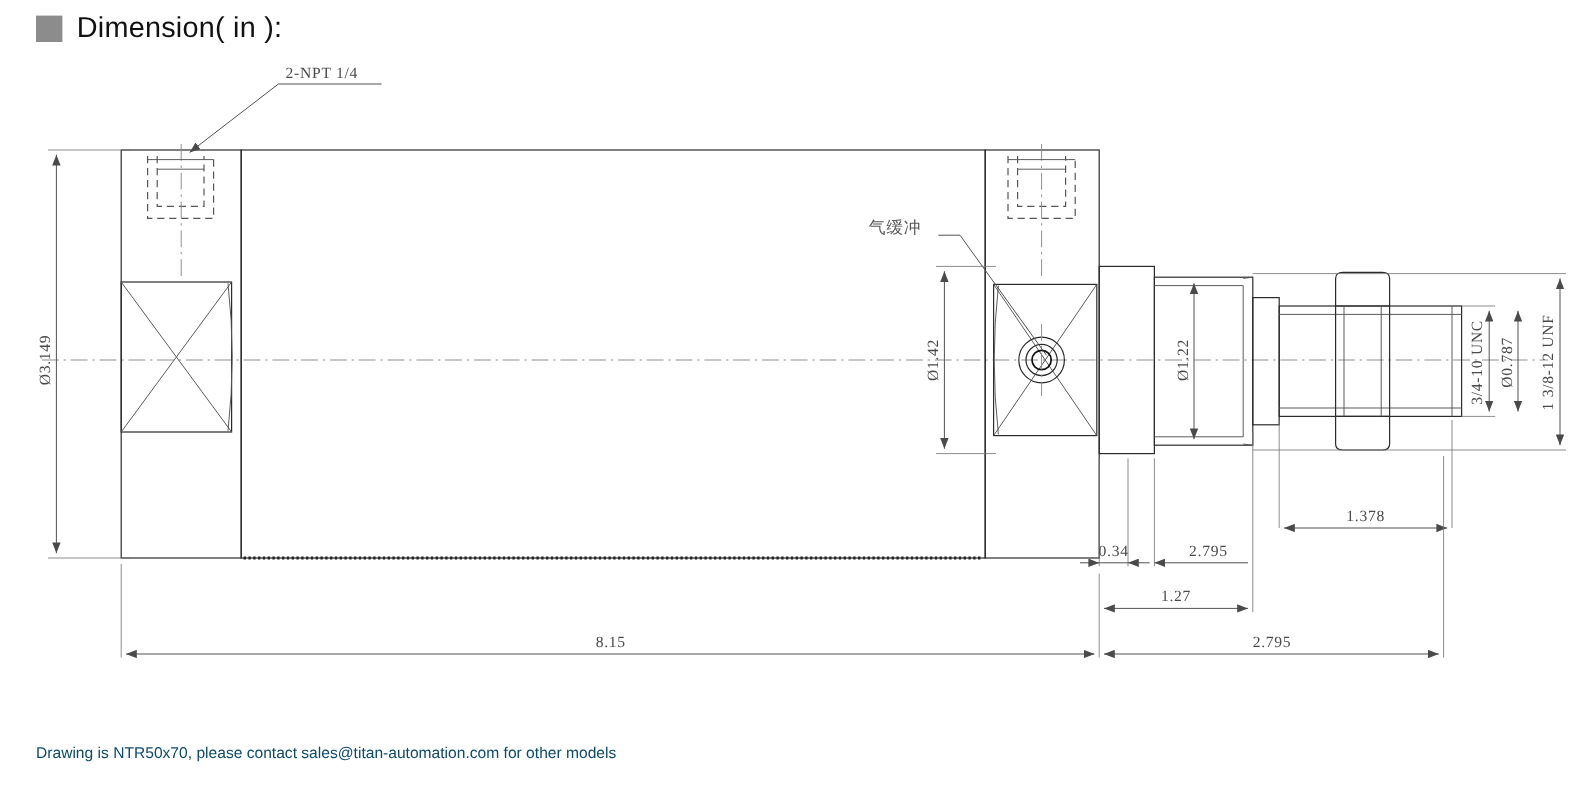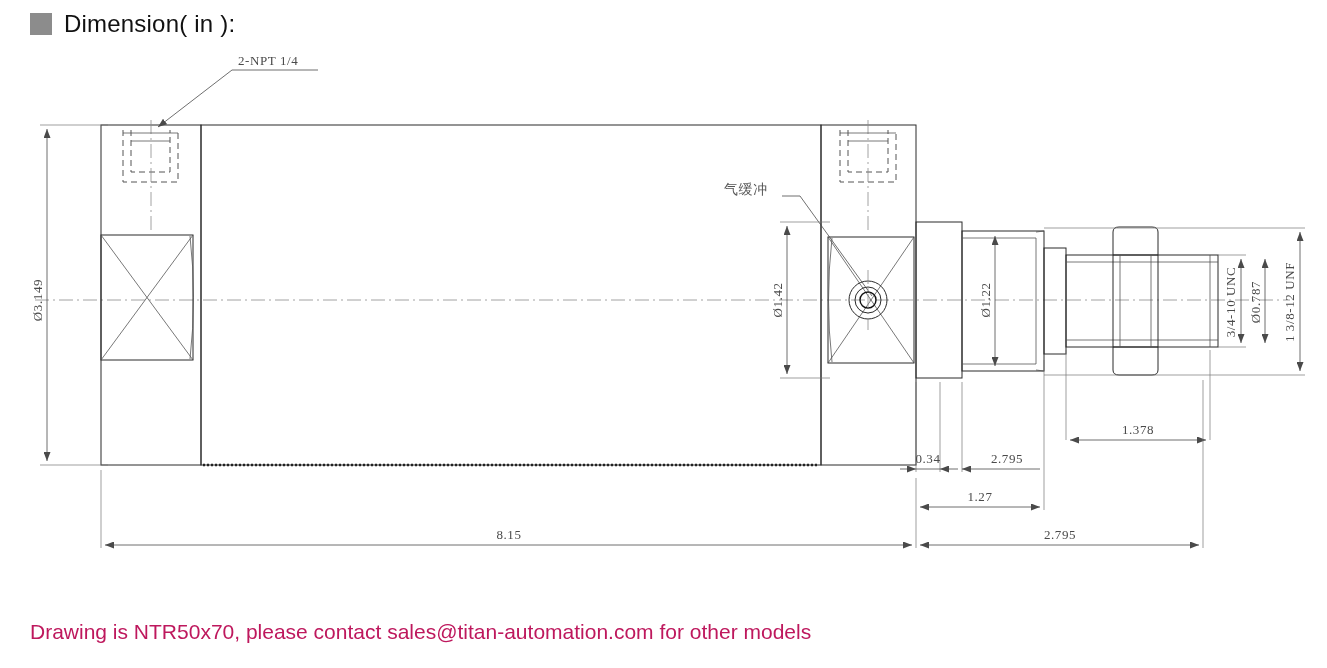--- a/index.html
+++ b/index.html
@@ -1,21 +1,21 @@
 <!DOCTYPE html>
 <html><head>
 <meta charset="utf-8">
 <style>
   html,body{margin:0;padding:0;background:#fff;}
   body{width:1327px;height:668px;position:relative;font-family:"Liberation Sans",sans-serif;overflow:hidden;}
   #page{position:relative;width:1327px;height:668px;background:#fff;}
   .title-row{position:absolute;left:30px;top:10px;display:flex;align-items:center;gap:12px;}
   .title-sq{width:22px;height:22px;background:#8c8c8c;}
   .title-txt{font-size:24px;color:#111;letter-spacing:.2px;white-space:nowrap;}
-  .footer{position:absolute;left:30px;top:620px;font-size:21px;color:#be185d;white-space:nowrap;}
+  .footer{position:absolute;left:30px;top:620px;font-size:13px;color:#0c4a6e;white-space:nowrap;}
   svg.draw{position:absolute;left:0;top:0;width:1327px;height:668px;}
   text{font-family:"Liberation Serif",serif;fill:#4a4a4a;font-size:13px;letter-spacing:.6px;}
   text.cn{font-family:"DejaVu Sans",sans-serif;font-size:14px;fill:#555;}
   .ln{stroke:#2b2b2b;stroke-width:1;fill:none;}
   .ln2{stroke:#111;stroke-width:1.4;fill:none;}
   .thin{stroke:#555;stroke-width:.8;fill:none;}
   .dim{stroke:#4a4a4a;stroke-width:.8;fill:none;}
   .ext{stroke:#777;stroke-width:.7;fill:none;}
   .ctr{stroke:#8a8a8a;stroke-width:.8;fill:none;stroke-dasharray:14 4 2 4;}
   .hid{stroke:#555;stroke-width:1;fill:none;stroke-dasharray:6 4;}

